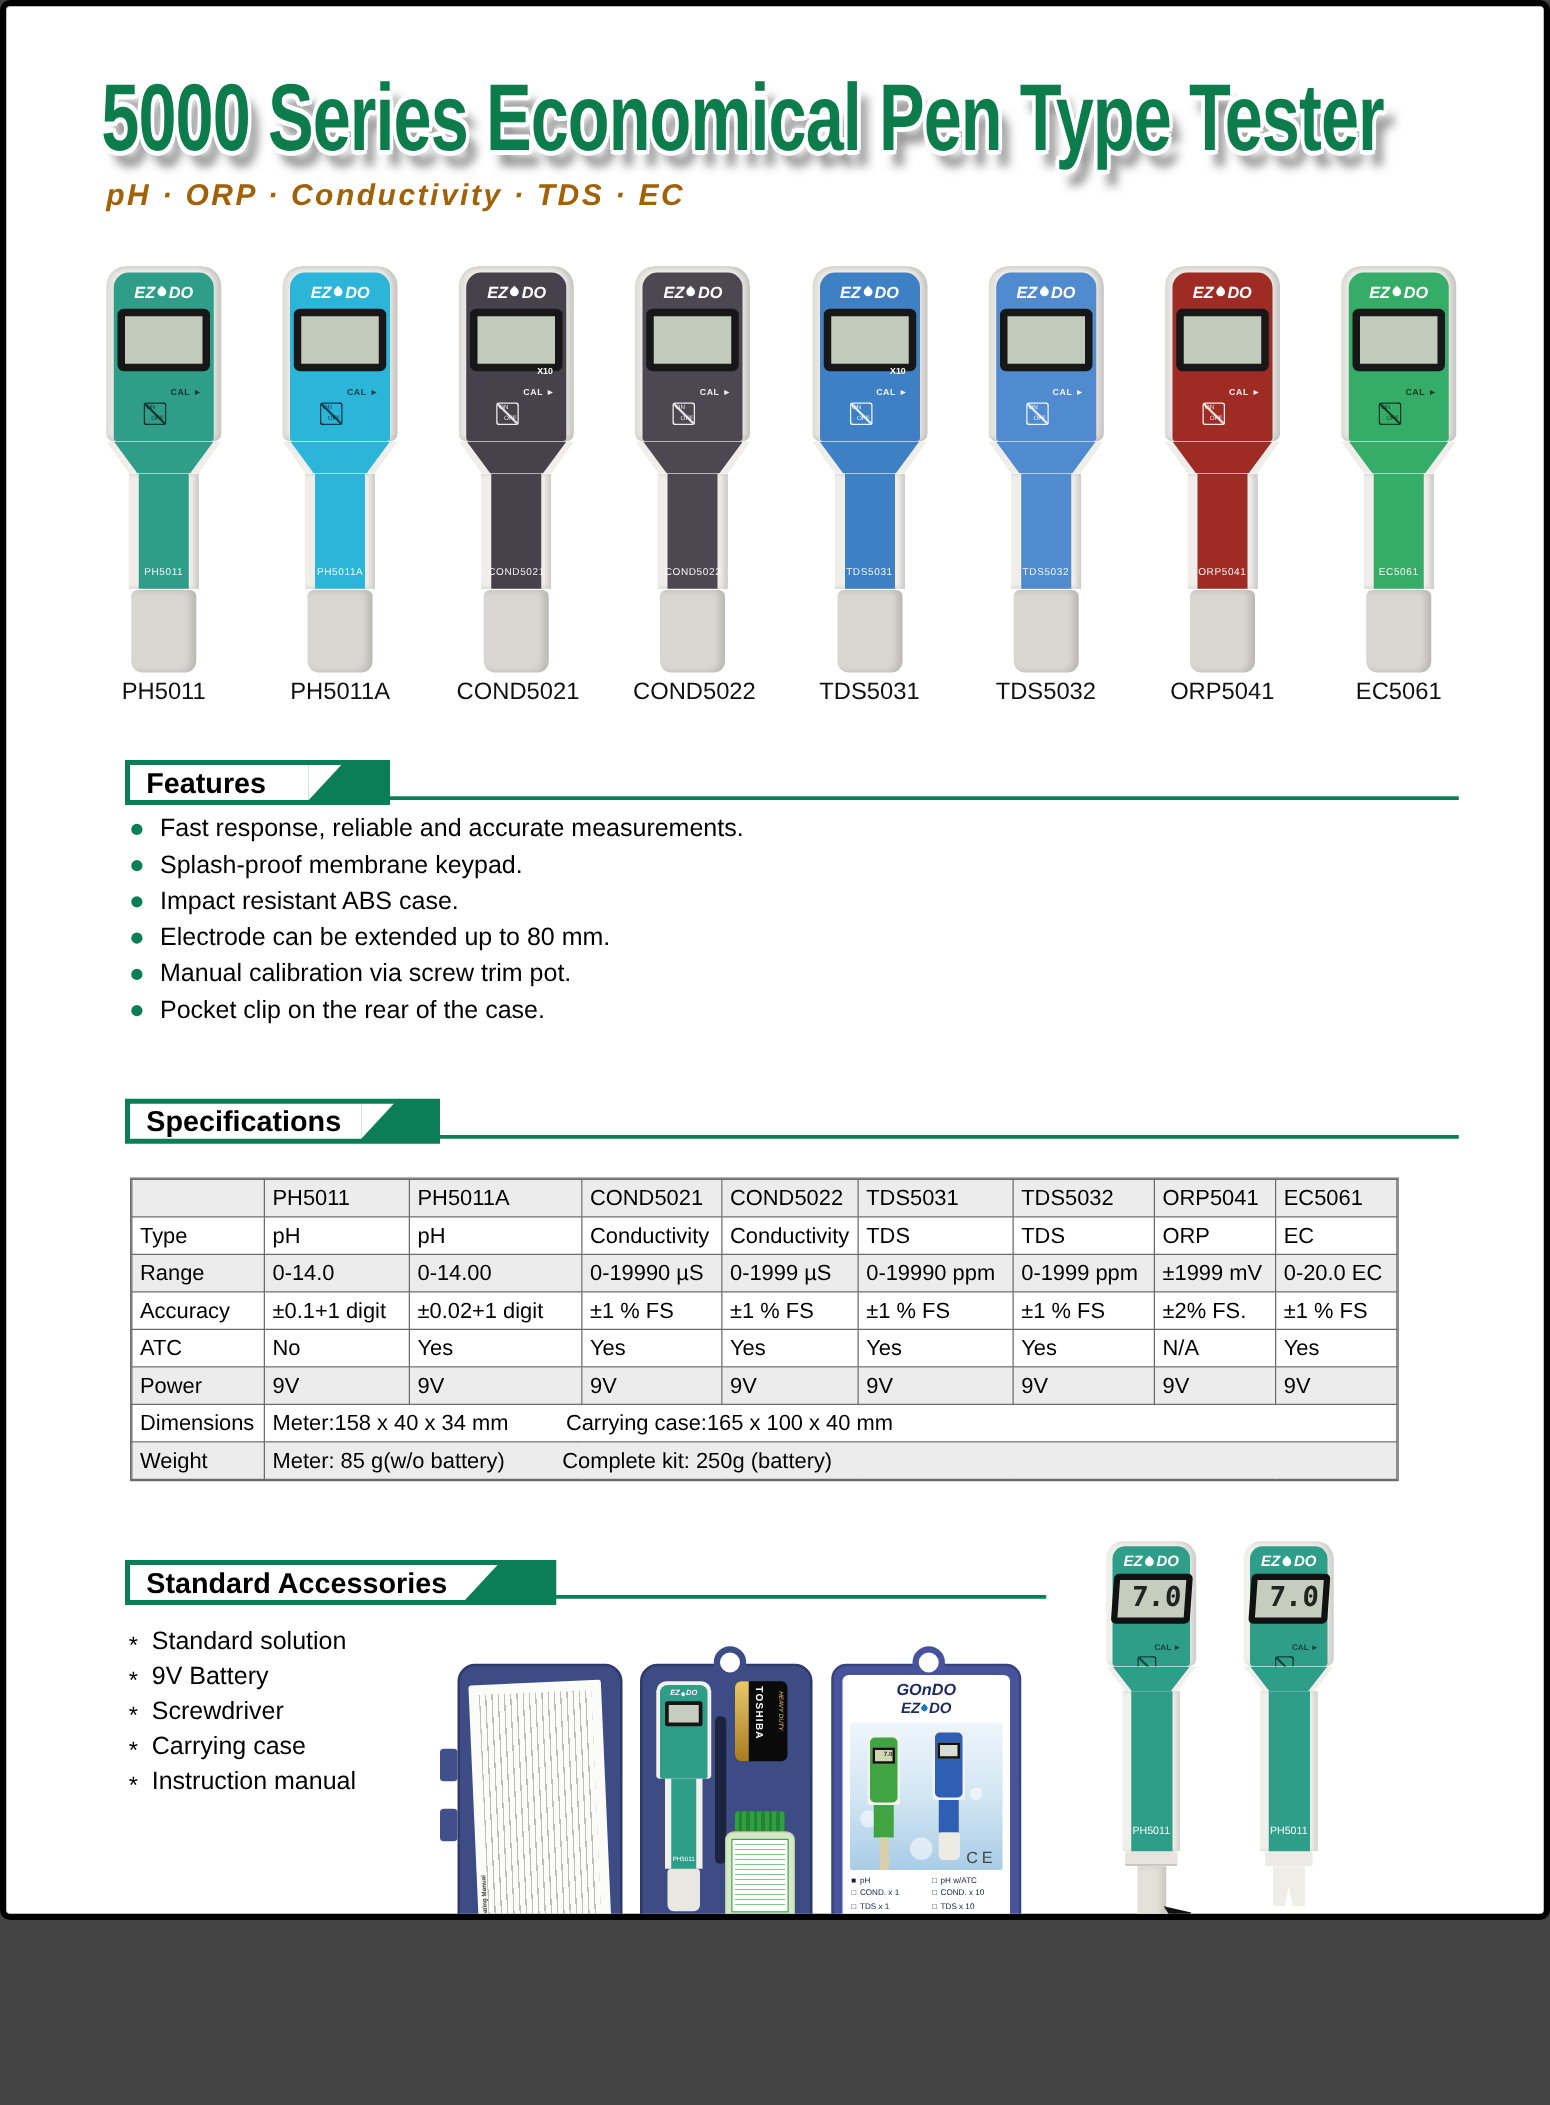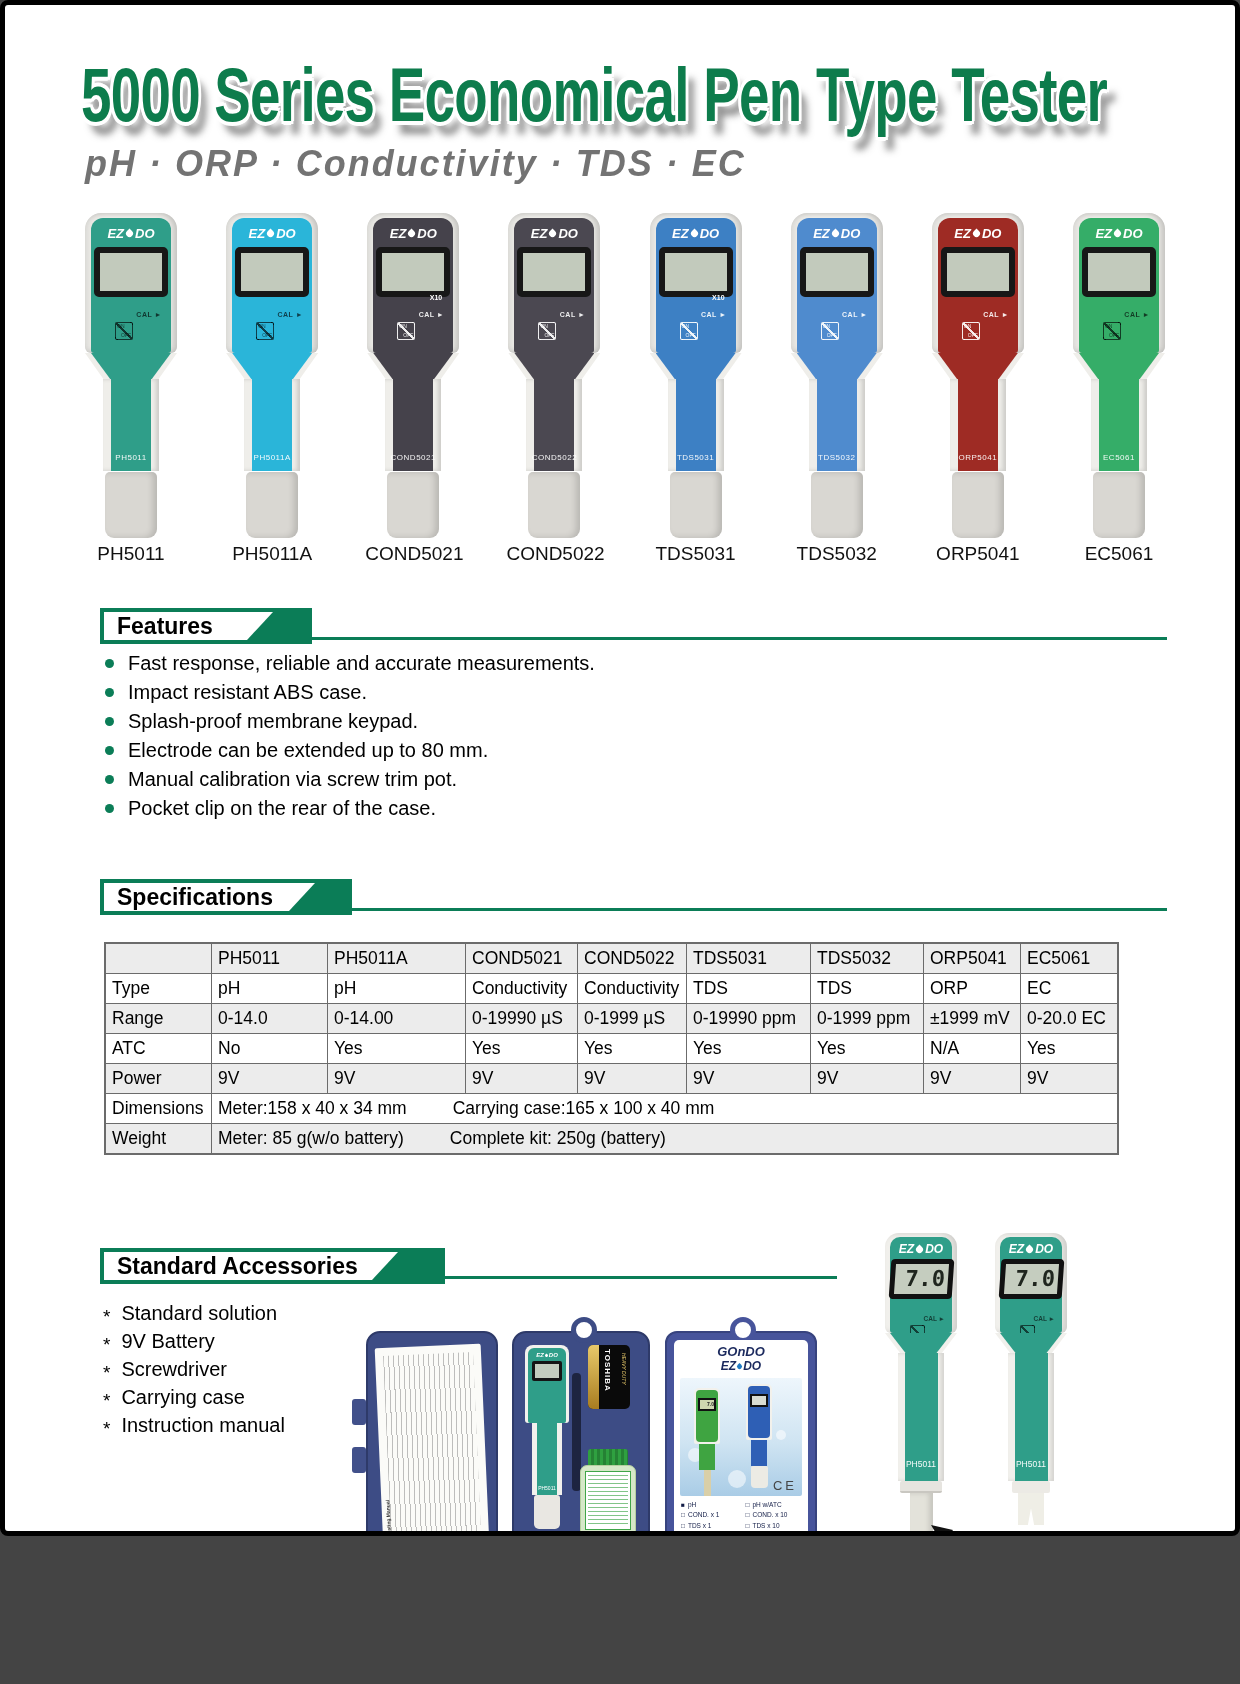--- a/index.html
+++ b/index.html
@@ -5,22 +5,22 @@
   html,body{margin:0;padding:0;background:#444;}
   #page{position:relative;width:1240px;height:1536px;margin:0 auto;background:#fff;
     border:5px solid #000;border-radius:8px;box-sizing:border-box;overflow:hidden;
     font-family:"Liberation Sans",sans-serif;color:#000;}
 
   
   .title{position:absolute;left:76px;top:46px;font-size:76px;font-weight:bold;letter-spacing:-1px;
     white-space:nowrap;color:#0d7c4c;transform:scaleX(.72);transform-origin:left top;
     text-shadow:-3px -3px 0 #fff,3px -3px 0 #fff,-3px 3px 0 #fff,3px 3px 0 #fff,
       0 -4px 0 #fff,0 4px 0 #fff,-4px 0 0 #fff,4px 0 0 #fff,11px 13px 9px rgba(70,70,70,.6);}
-  .subtitle{position:absolute;left:80px;top:138px;font-size:36px;font-weight:bold;font-style:italic;
-    color:#737373;letter-spacing:2px;}
+  .subtitle{position:absolute;left:80px;top:138px;font-size:24px;font-weight:bold;font-style:italic;
+    color:#a16207;letter-spacing:2px;}
 
   
   .product-row{position:absolute;left:78px;top:208px;width:1084px;display:flex;justify-content:space-between;}
   .pen{width:96px;display:flex;flex-direction:column;align-items:center;}
   .pen-head{position:relative;width:92px;height:140px;background:#efeeea;border-radius:16px 16px 6px 6px;
     box-shadow:inset -4px 0 6px rgba(0,0,0,.18), inset 4px 0 6px rgba(0,0,0,.08);}
   .pen-panel{position:absolute;left:6px;right:6px;top:5px;bottom:0;border-radius:12px 12px 3px 3px;}
   .pen-logo{display:flex;justify-content:center;align-items:center;gap:2px;padding-top:9px;
     color:#fff;font-style:italic;font-weight:bold;font-size:13px;line-height:1;}
   .drop{display:inline-block;width:7px;height:7px;background:#fff;border-radius:0 50% 50% 50%;transform:rotate(45deg);}
@@ -405,25 +405,25 @@
     <div class="banner-tri" style="left:147px;"></div>
   </div>
   <div class="banner-line" style="left:305px;top:632px;width:857px;"></div>
   <div class="features-list">
       <div class="feat-item">
         <span class="feat-dot"></span>
         <span class="feat-text">Fast response, reliable and accurate measurements.</span>
       </div>
       <div class="feat-item">
         <span class="feat-dot"></span>
-        <span class="feat-text">Impact resistant ABS case.</span>
+        <span class="feat-text">Splash-proof membrane keypad.</span>
       </div>
       <div class="feat-item">
         <span class="feat-dot"></span>
-        <span class="feat-text">Splash-proof membrane keypad.</span>
+        <span class="feat-text">Impact resistant ABS case.</span>
       </div>
       <div class="feat-item">
         <span class="feat-dot"></span>
         <span class="feat-text">Electrode can be extended up to 80 mm.</span>
       </div>
       <div class="feat-item">
         <span class="feat-dot"></span>
         <span class="feat-text">Manual calibration via screw trim pot.</span>
       </div>
       <div class="feat-item">
@@ -480,20 +480,31 @@
           <td>0-14.0</td>
           <td>0-14.00</td>
           <td>0-19990 µS</td>
           <td>0-1999 µS</td>
           <td>0-19990 ppm</td>
           <td>0-1999 ppm</td>
           <td>±1999 mV</td>
           <td>0-20.0 EC</td>
         </tr>
         <tr>
+          <td class="lbl">Accuracy</td>
+          <td>±0.1+1 digit</td>
+          <td>±0.02+1 digit</td>
+          <td>±1 % FS</td>
+          <td>±1 % FS</td>
+          <td>±1 % FS</td>
+          <td>±1 % FS</td>
+          <td>±2% FS.</td>
+          <td>±1 % FS</td>
+        </tr>
+        <tr>
           <td class="lbl">ATC</td>
           <td>No</td>
           <td>Yes</td>
           <td>Yes</td>
           <td>Yes</td>
           <td>Yes</td>
           <td>Yes</td>
           <td>N/A</td>
           <td>Yes</td>
         </tr>

